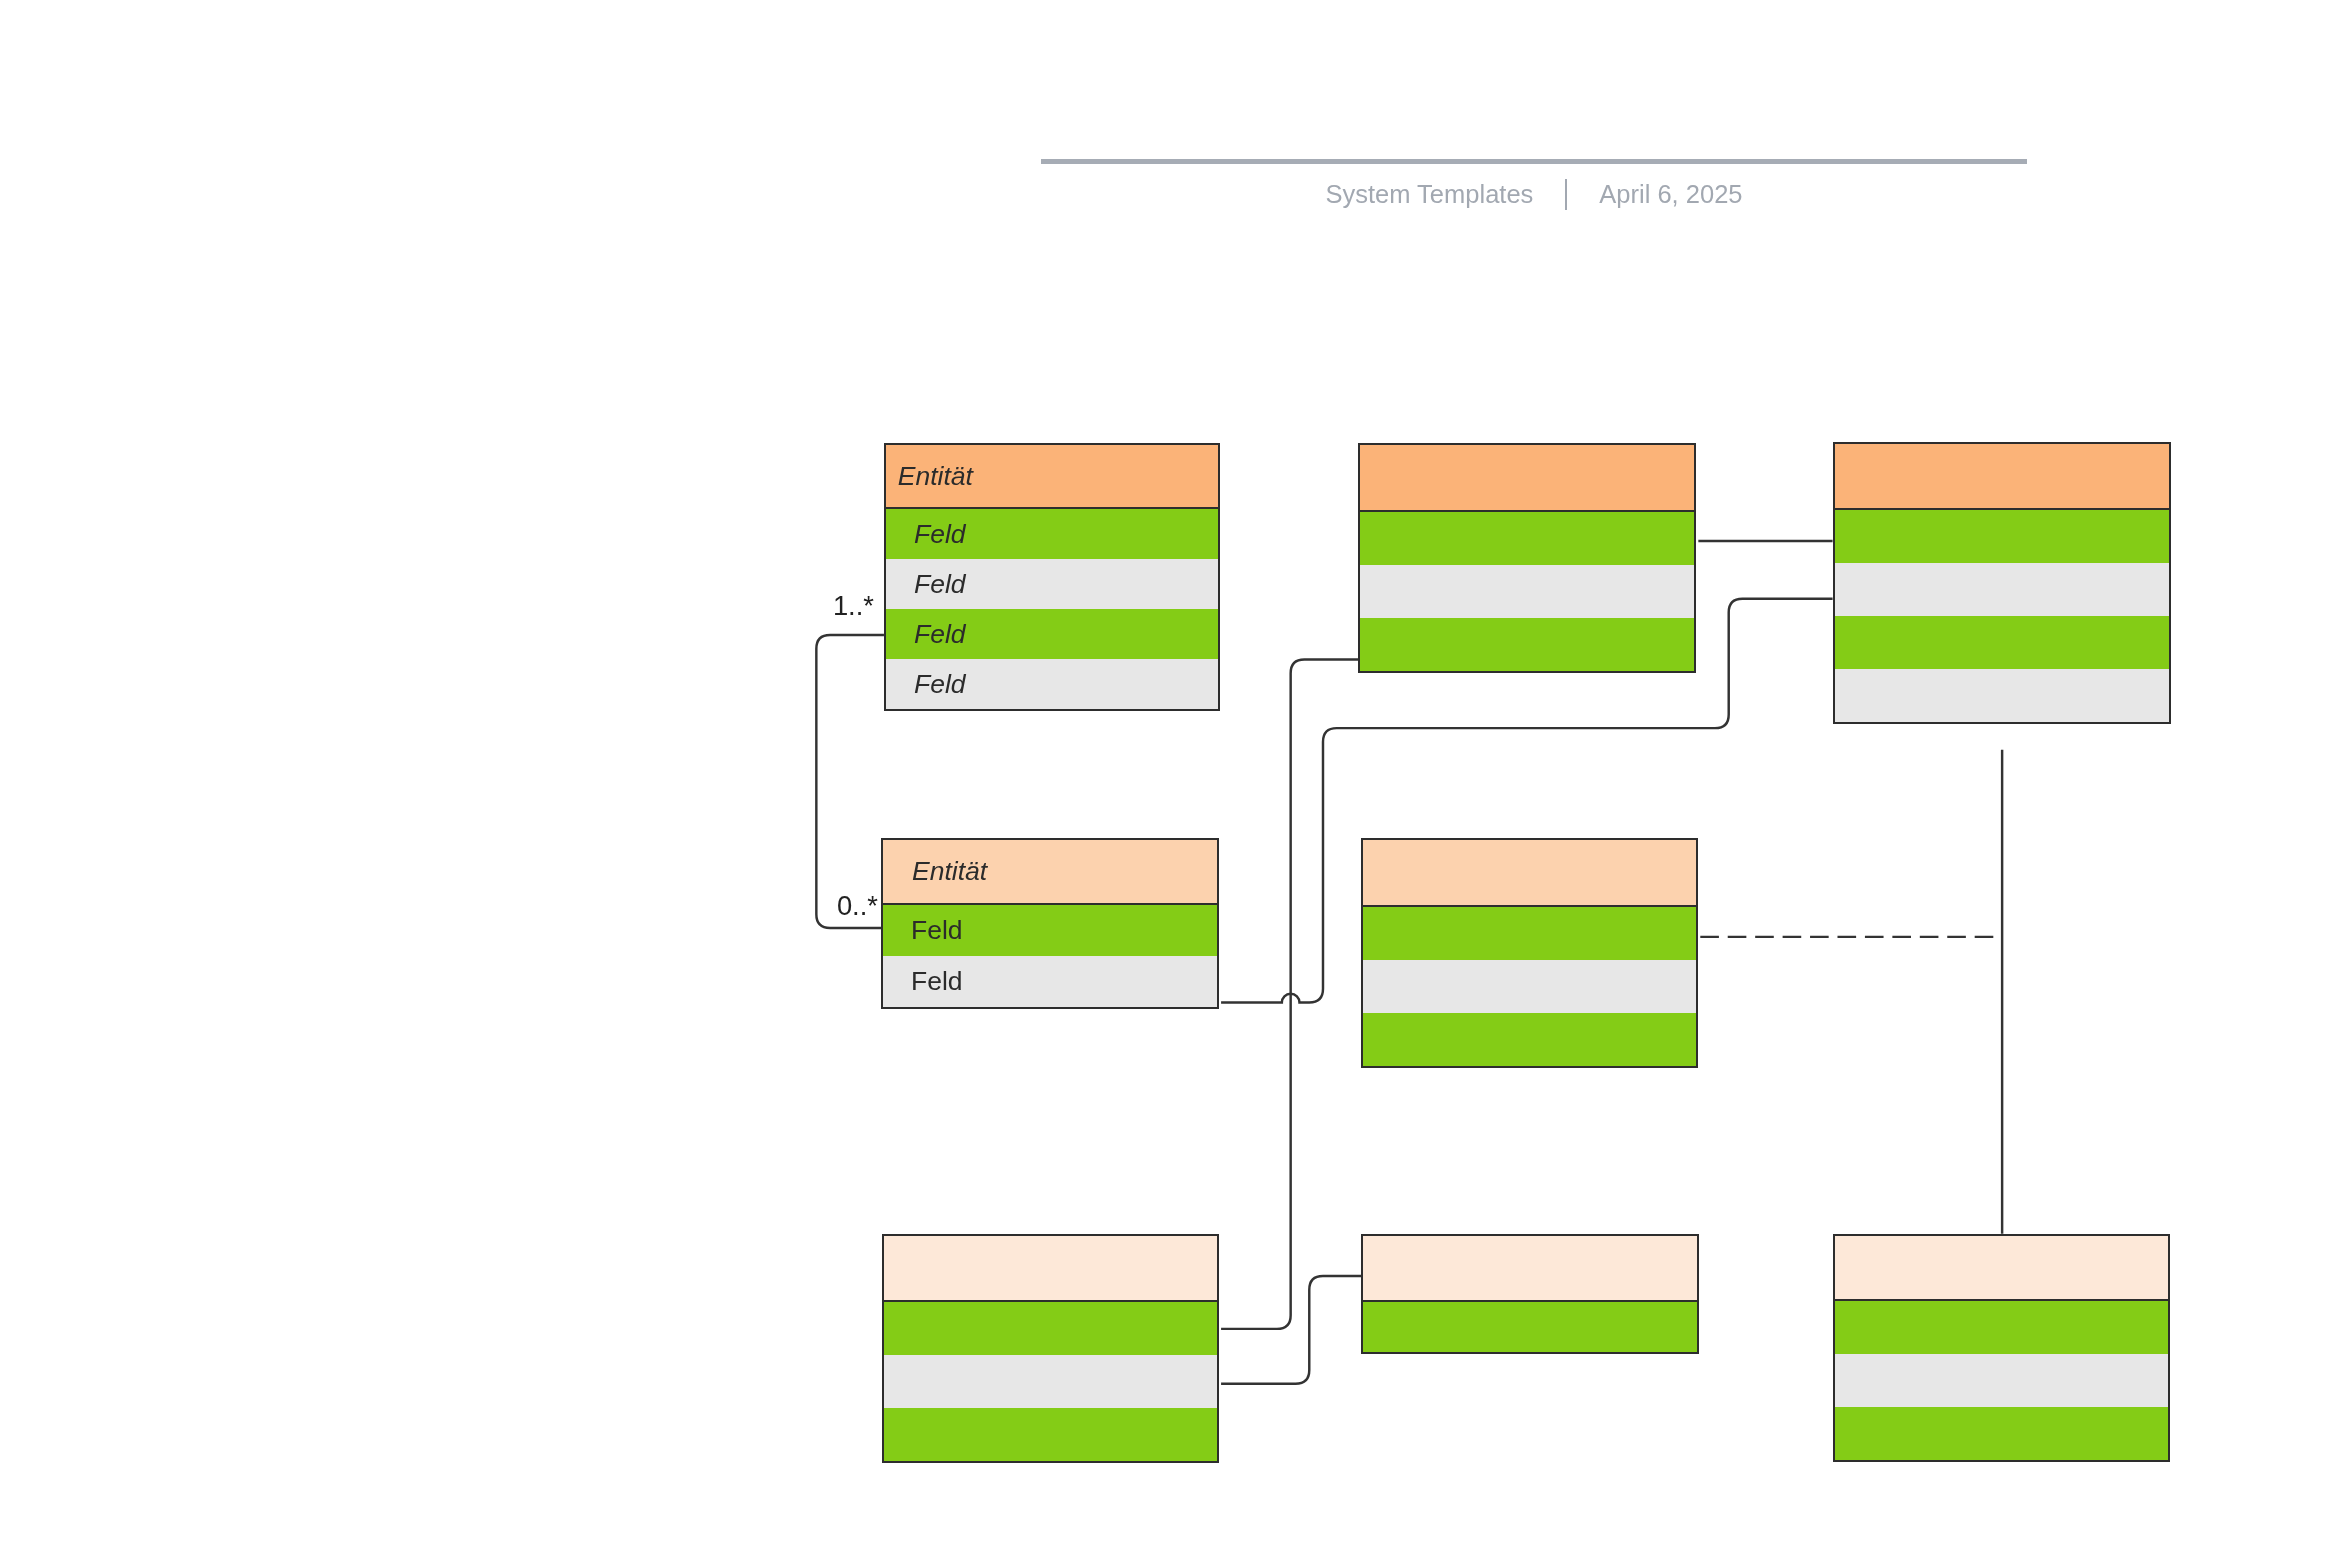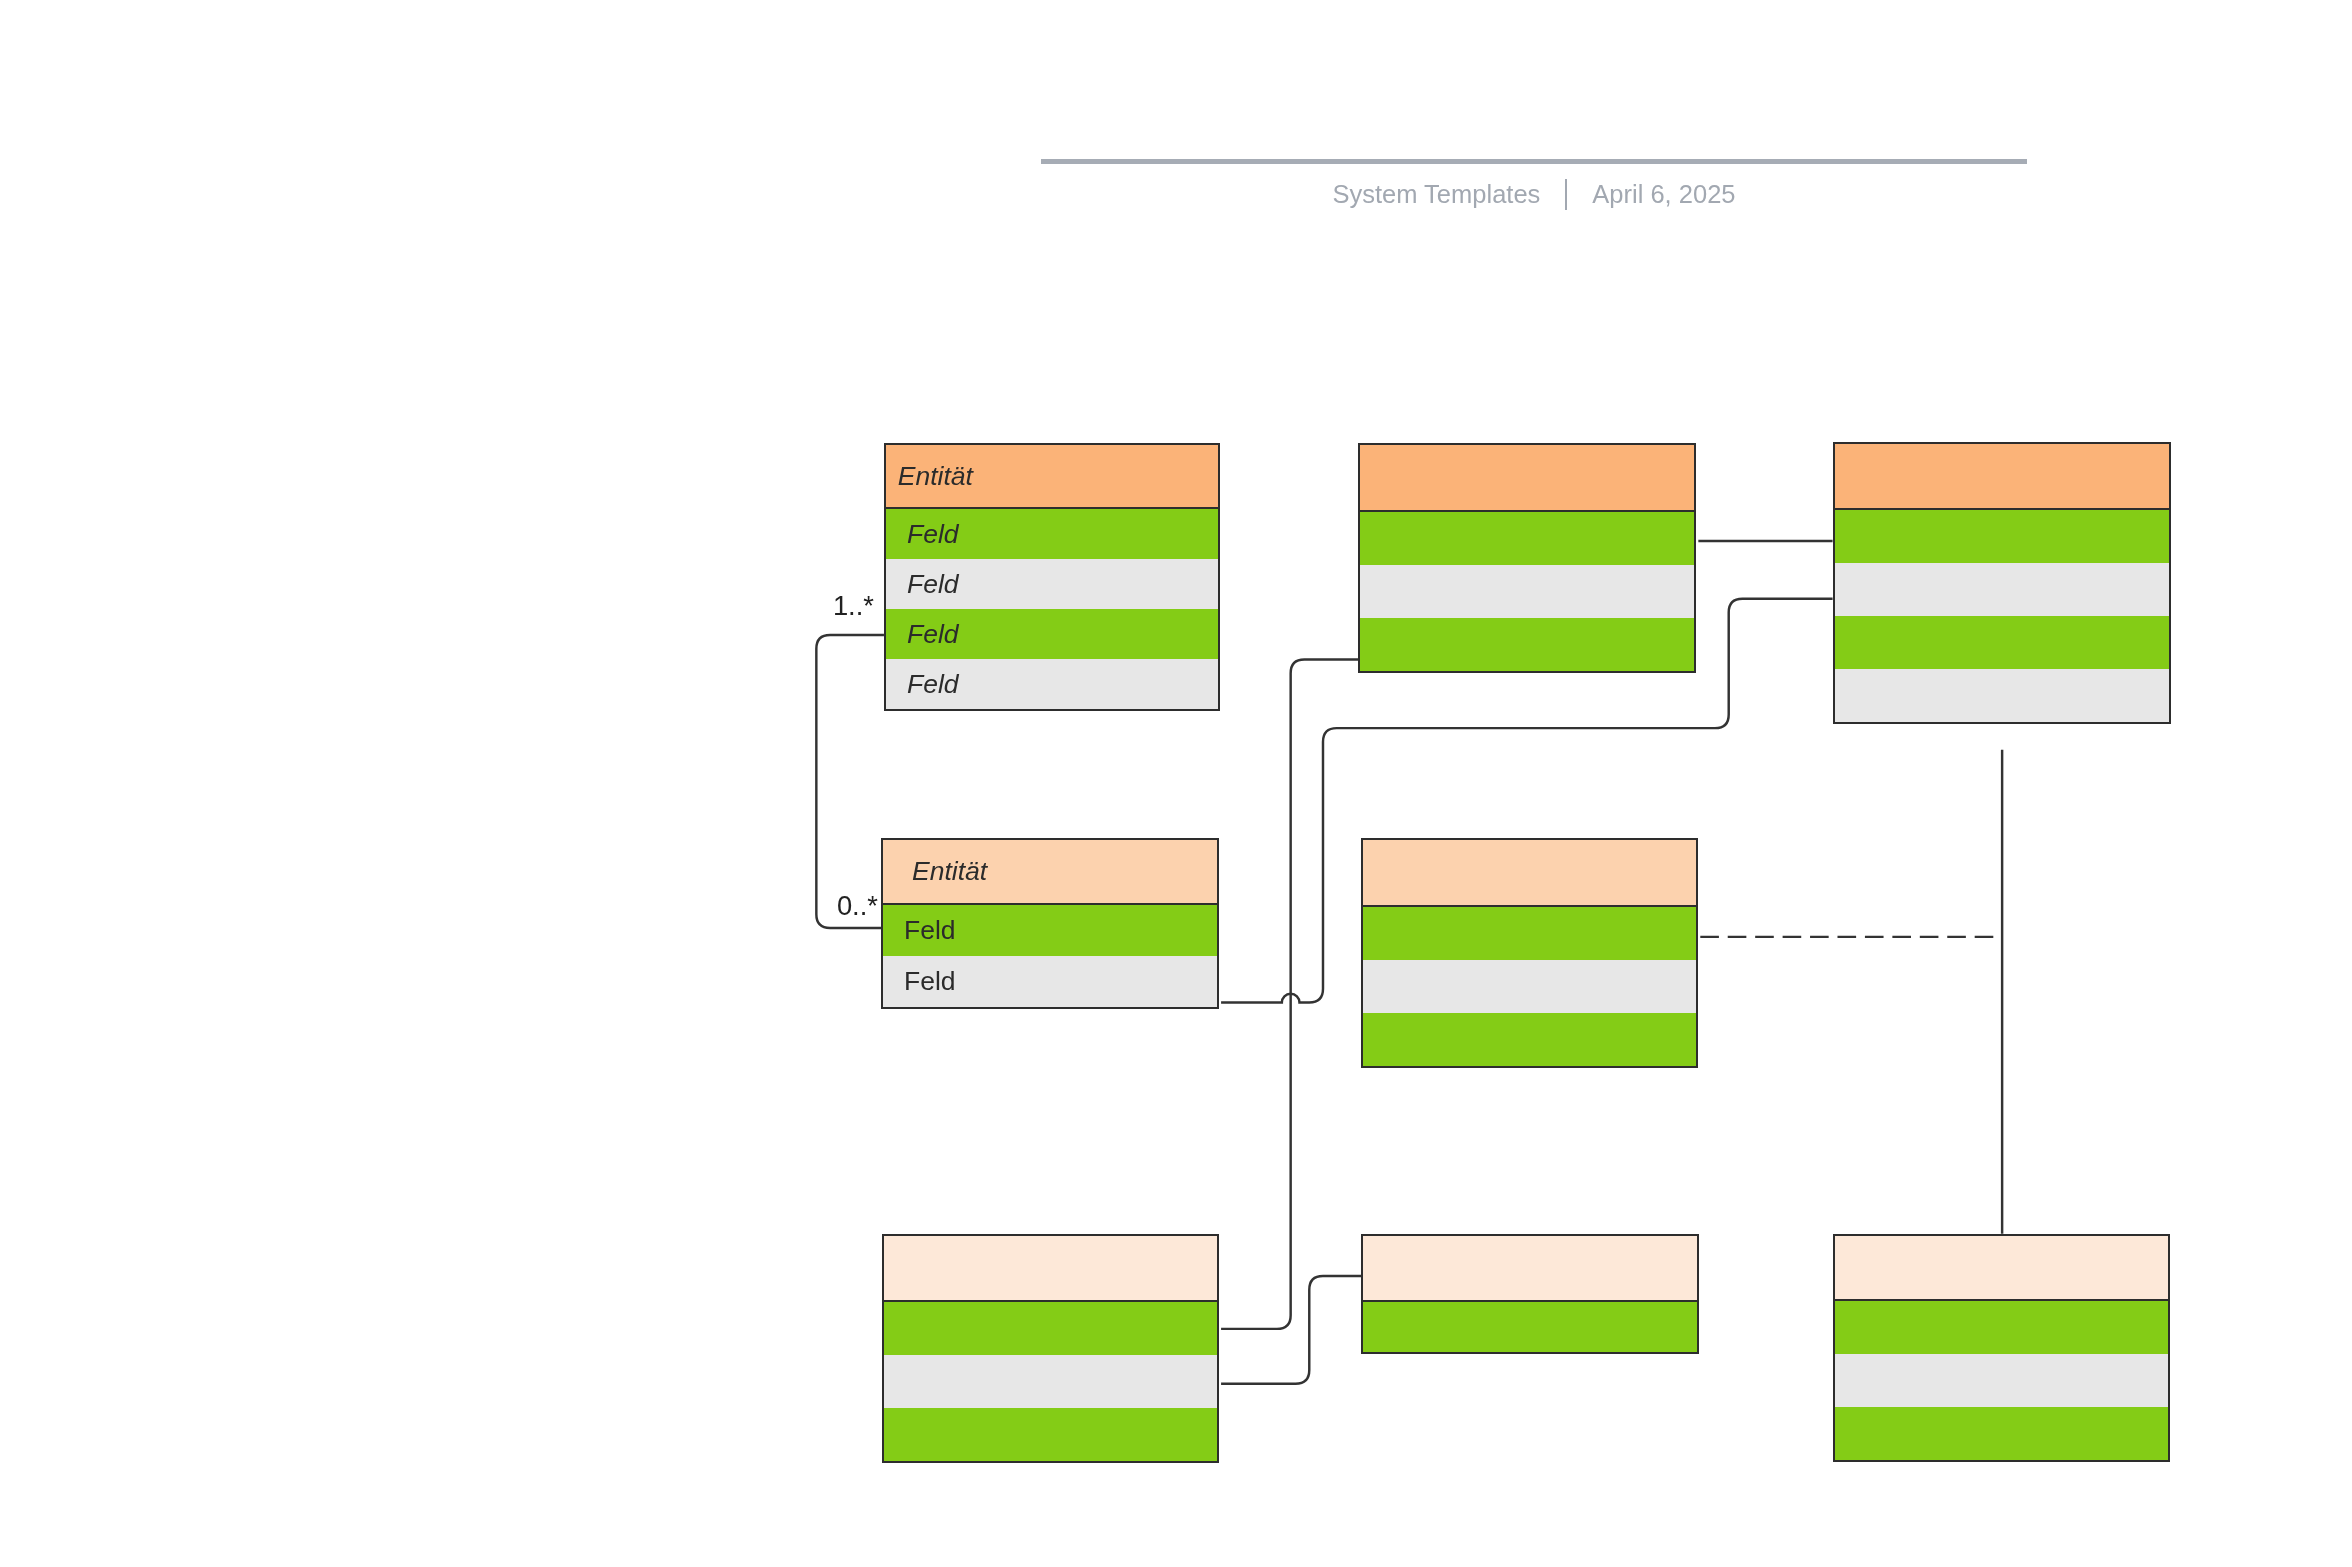--- a/index.html
+++ b/index.html
@@ -9,28 +9,28 @@
   }
   
   .title-block{position:absolute; left:1041px; top:149px; width:986px; text-align:center;}
   .page-title{
     margin:0; font-size:43px; font-weight:bold; letter-spacing:-0.5px;
     color:#A6ACB5; line-height:53px; white-space:nowrap;
   }
   .title-rule{height:4.9px; background:#A6ACB5; margin-top:9.8px;}
   .subtitle{
     margin-top:15.7px; font-size:25.5px; color:#A2A8B1;
-    display:flex; align-items:center; justify-content:center; gap:25px;
+    display:flex; align-items:center; justify-content:center; gap:32px;
   }
   .meta-sep{display:inline-block; width:2px; height:31px; background:#A2A8B1;}
   
   .entity{position:absolute; background:#84cc16; border:2.9px solid #2D2D2D;}
   .hd{border-bottom:2.9px solid #2D2D2D; display:flex; align-items:center;
       font-size:26.5px; color:#2B2B2B; padding-left:11.8px; box-sizing:content-box;}
-  .row{display:flex; align-items:center; font-size:26.5px; color:#2B2B2B; padding-left:21px;}
+  .row{display:flex; align-items:center; font-size:26.5px; color:#2B2B2B; padding-left:28px;}
   .row.alt{background:#E7E7E7;}
   .hd.strong{background:#FBB378;}
   .hd.medium{background:#FCD2AE;}
   .hd.light{background:#FDE8D8;}
   .italic{font-style:italic;}
   
   .e1{left:884px;  top:443px;  width:332px;} .e1 .hd{height:62px;} .e1 .row{height:50px;}
   .e2{left:881px;  top:838px;  width:334px;} .e2 .hd{height:63px;} .e2 .row{height:51px;}
   .e2 .hd{padding-left:29px;}
   .e3{left:1358px; top:443px;  width:334px;} .e3 .hd{height:65px;} .e3 .row{height:53px;}

